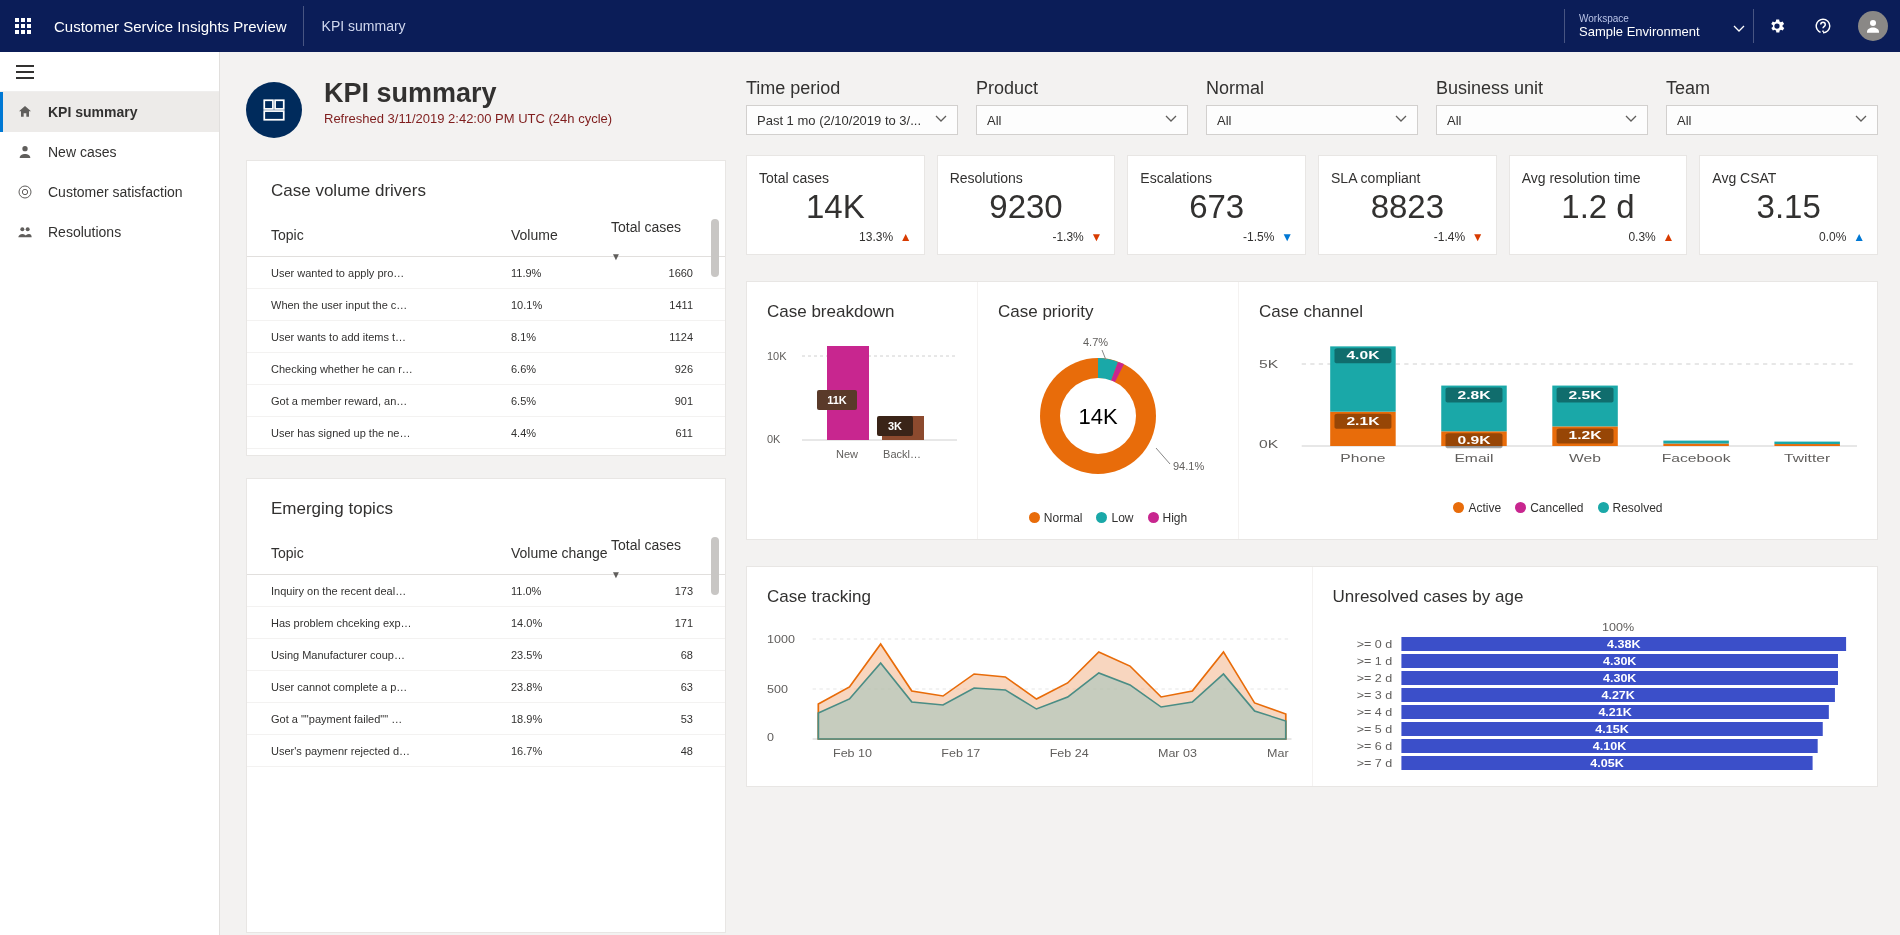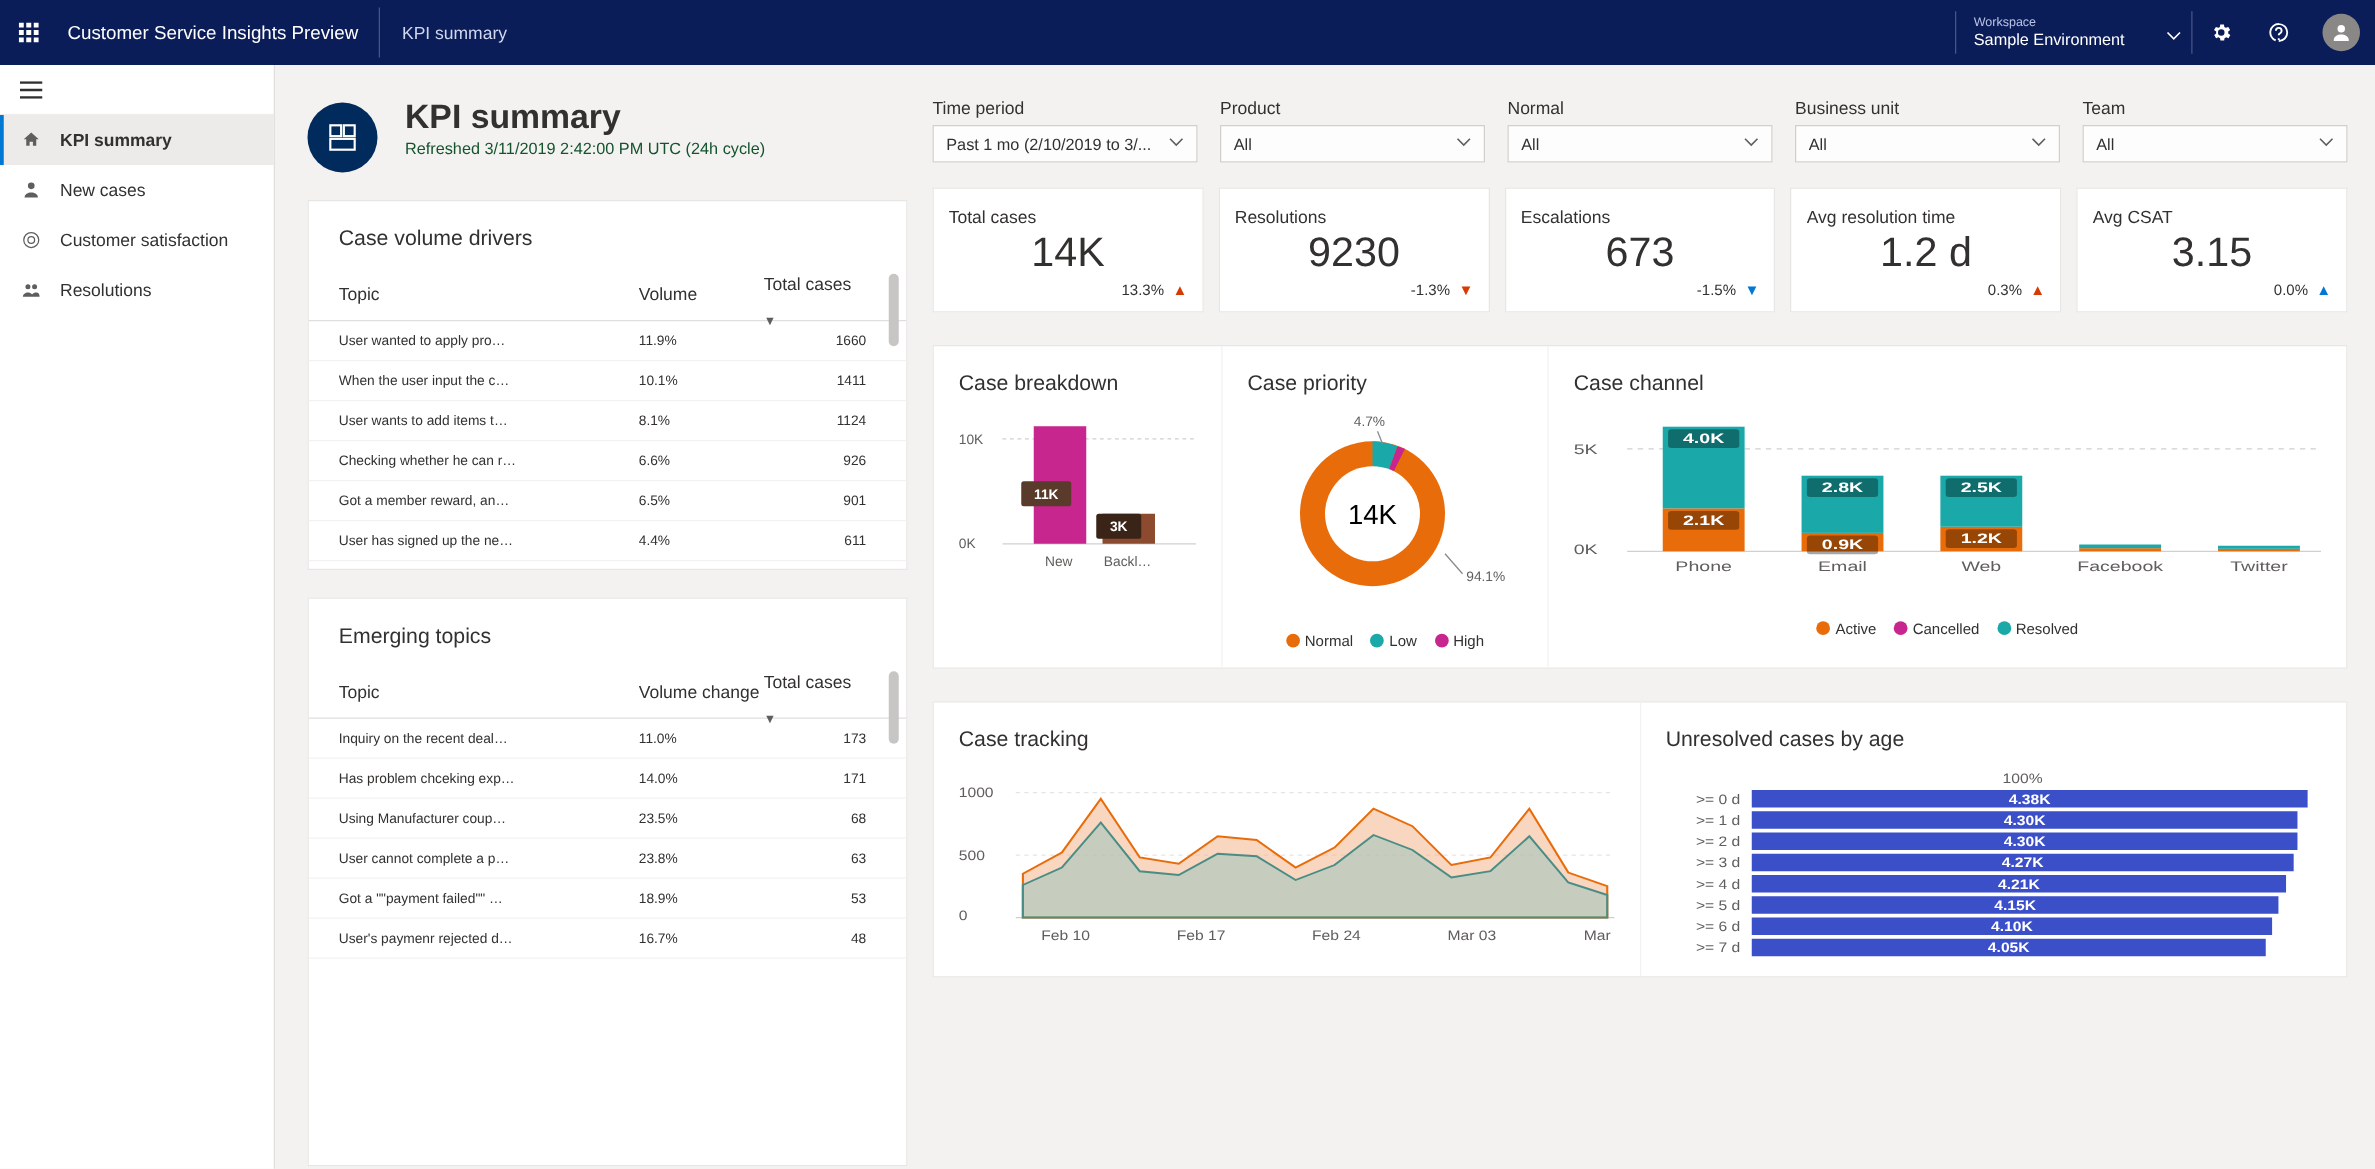--- a/index.html
+++ b/index.html
@@ -32,26 +32,26 @@
 
 .main { flex:1; overflow:auto; display:flex; gap:20px; padding: 26px 22px 14px 26px; }
 .left-col { width: 480px; display:flex; flex-direction:column; gap:22px; }
 .right-col { flex:1; display:flex; flex-direction:column; }
 
 
 .page-head { display:flex; gap:22px; align-items:flex-start; }
 .page-icon { width:56px; height:56px; border-radius:50%; background:#002b5c; display:flex; align-items:center; justify-content:center; margin-top:4px; }
 .page-icon svg { fill:#fff; }
 .page-title { font-size:27px; font-weight:600; }
-.page-sub { font-size:13px; color:#14532d; margin-top:2px; }
+.page-sub { font-size:13px; color:#7f1d1d; margin-top:2px; }
 
 
 .filters { display:flex; gap:18px; margin-bottom:20px; }
 .filter { flex:1; }
-.filter-label { font-size:14px; color:#323130; margin-bottom:6px; }
+.filter-label { font-size:18px; color:#323130; margin-bottom:6px; }
 .select { height:30px; background:#fdfdfd; border:1px solid #d2d0ce; padding:0 10px; display:flex; align-items:center; justify-content:space-between; font-size:13px; overflow:hidden; white-space:nowrap; }
 .select .chev { margin-left:6px; flex-shrink:0; }
 .chev svg { fill:#605e5c; }
 
 
 .kpis { display:flex; gap:12px; margin-bottom:26px; }
 .kpi { flex:1; min-width:0; background:#fff; border:1px solid #e8e6e4; padding:14px 12px 10px; }
 .kpi-label { font-size:14px; color:#323130; }
 .kpi-value { font-size:33px; font-weight:300; text-align:center; margin-top:2px; }
 .kpi-delta { text-align:right; font-size:12px; margin-top:4px; }
@@ -348,20 +348,25 @@
      </div>
           <div class="kpi">
        <div class="kpi-label">Resolutions</div>
        <div class="kpi-value">9230</div>
        <div class="kpi-delta">-1.3%&nbsp;&nbsp;<span class="tri-down">▼</span></div>
      </div>
           <div class="kpi">
        <div class="kpi-label">Escalations</div>
        <div class="kpi-value">673</div>
        <div class="kpi-delta">-1.5%&nbsp;&nbsp;<span class="tri-blue">▼</span></div>
+     </div>
+          <div class="kpi">
+       <div class="kpi-label">SLA compliant</div>
+       <div class="kpi-value">8823</div>
+       <div class="kpi-delta">-1.4%&nbsp;&nbsp;<span class="tri-down">▼</span></div>
      </div>
           <div class="kpi">
        <div class="kpi-label">Avg resolution time</div>
        <div class="kpi-value">1.2 d</div>
        <div class="kpi-delta">0.3%&nbsp;&nbsp;<span class="tri-up">▲</span></div>
      </div>
           <div class="kpi">
        <div class="kpi-label">Avg CSAT</div>
        <div class="kpi-value">3.15</div>
        <div class="kpi-delta">0.0%&nbsp;&nbsp;<span class="tri-blue">▲</span></div>

